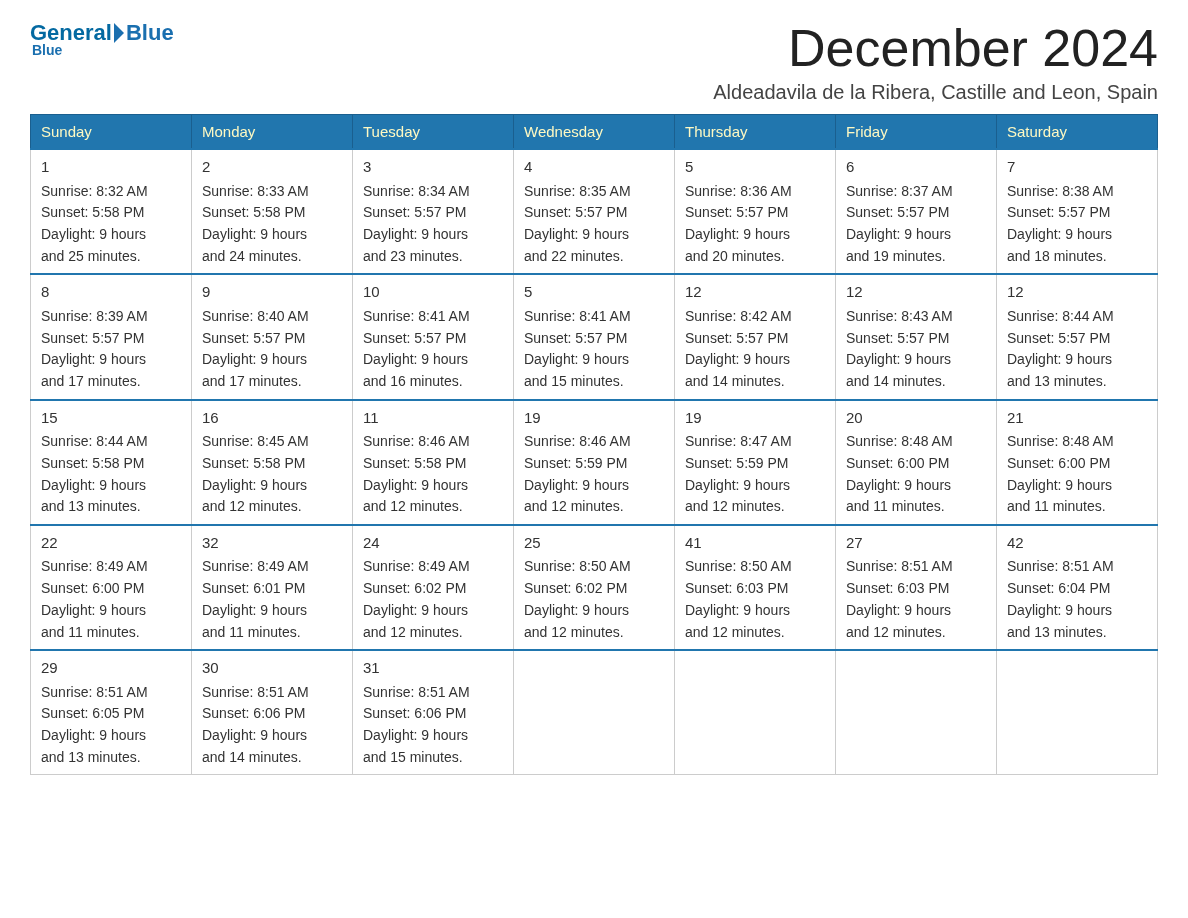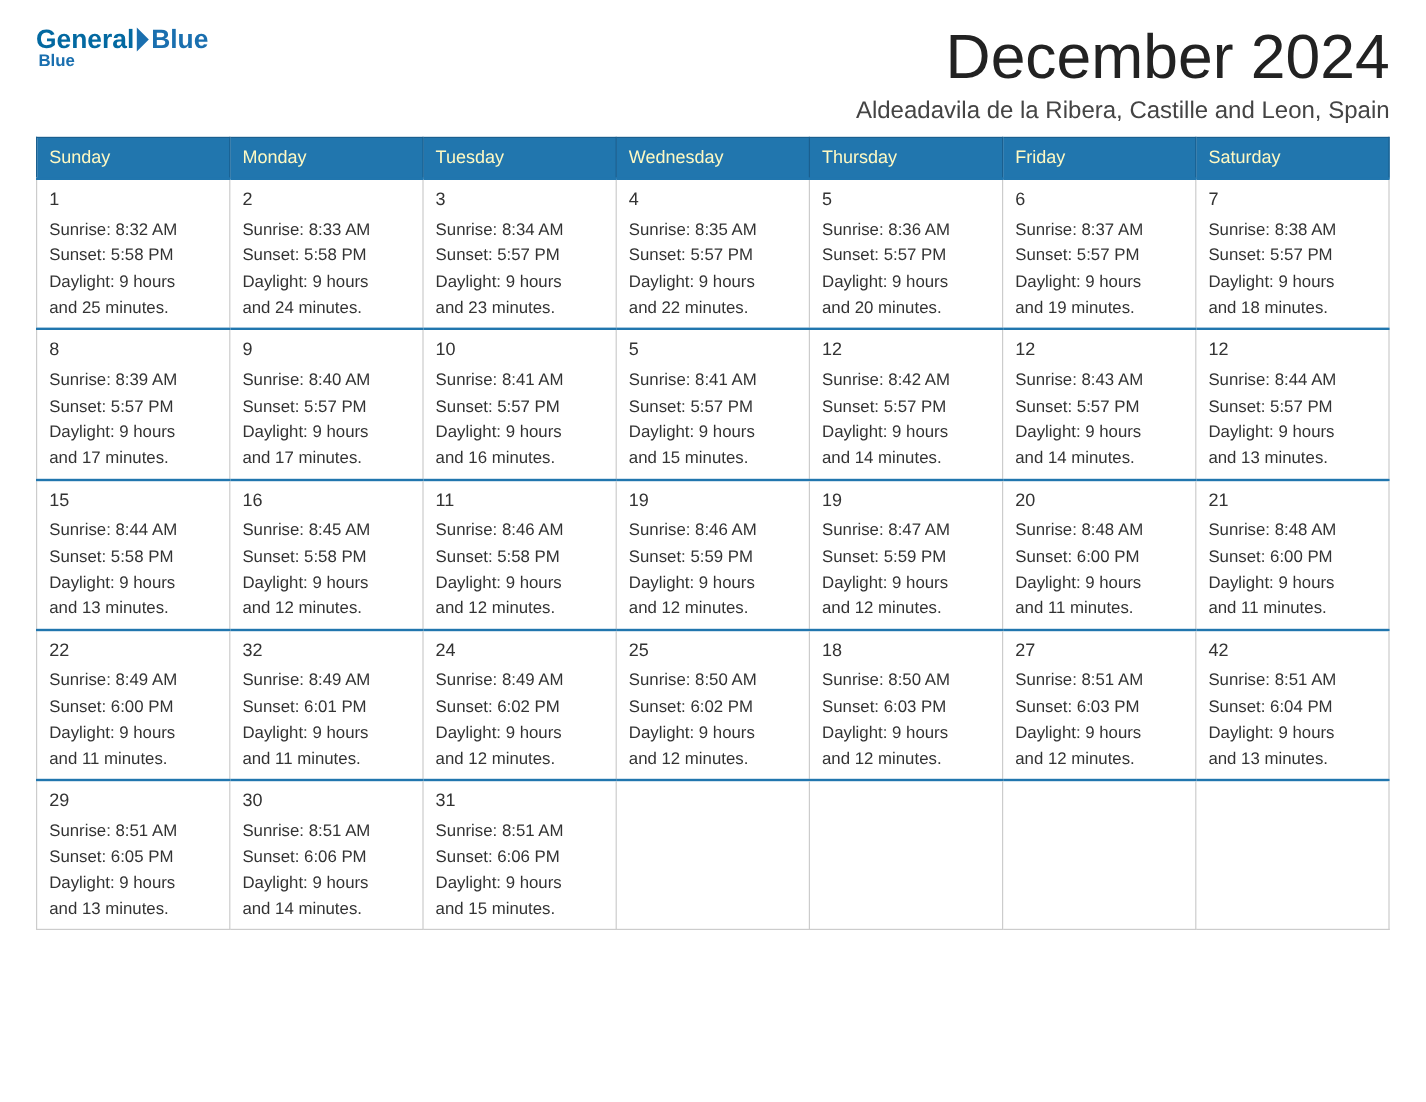--- a/index.html
+++ b/index.html
@@ -232,21 +232,21 @@
         </td>
         <td>
           <span class="day-number">24</span>
           <div class="day-info">Sunrise: 8:49 AM<br>Sunset: 6:02 PM<br>Daylight: 9 hours<br>and 12 minutes.</div>
         </td>
         <td>
           <span class="day-number">25</span>
           <div class="day-info">Sunrise: 8:50 AM<br>Sunset: 6:02 PM<br>Daylight: 9 hours<br>and 12 minutes.</div>
         </td>
         <td>
-          <span class="day-number">18</span>
+          <span class="day-number">41</span>
           <div class="day-info">Sunrise: 8:50 AM<br>Sunset: 6:03 PM<br>Daylight: 9 hours<br>and 12 minutes.</div>
         </td>
         <td>
           <span class="day-number">27</span>
           <div class="day-info">Sunrise: 8:51 AM<br>Sunset: 6:03 PM<br>Daylight: 9 hours<br>and 12 minutes.</div>
         </td>
         <td>
           <span class="day-number">42</span>
           <div class="day-info">Sunrise: 8:51 AM<br>Sunset: 6:04 PM<br>Daylight: 9 hours<br>and 13 minutes.</div>
         </td>

